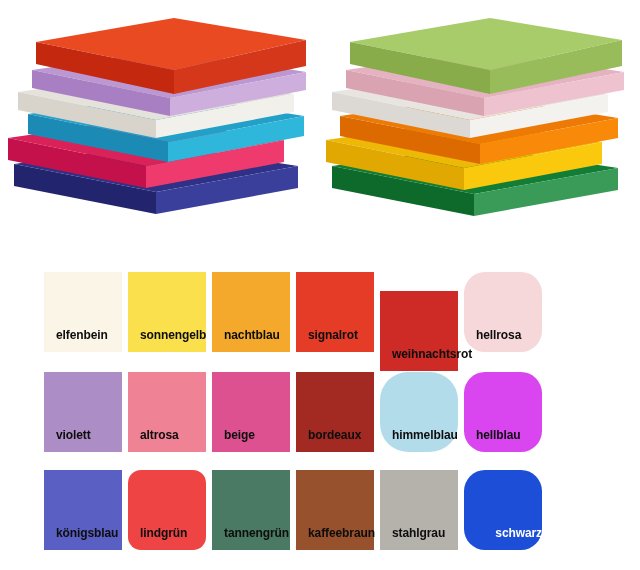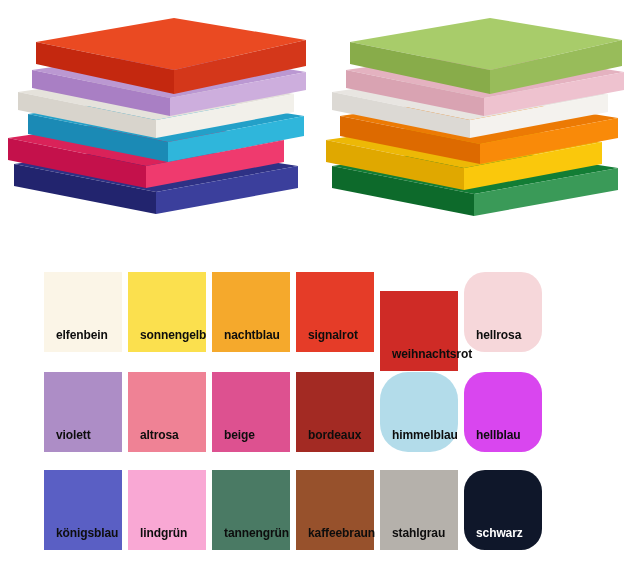--- a/index.html
+++ b/index.html
@@ -184,31 +184,31 @@
       </div>
       <div class="swatch" style="background: #d946ef;">
         <span class="swatch-label wide">hellblau</span>
       </div>
     </div>
 
     <div class="swatch-row r3">
       <div class="swatch" style="background: rgb(90, 95, 196);">
         <span class="swatch-label">königsblau</span>
       </div>
-      <div class="swatch" style="background: #f9a8d4;">
+      <div class="swatch" style="background: #ef4444; border-radius: 13px;">
         <span class="swatch-label">lindgrün</span>
       </div>
       <div class="swatch" style="background: rgb(74, 122, 100);">
         <span class="swatch-label wide">tannengrün</span>
       </div>
       <div class="swatch" style="background: rgb(151, 81, 44); text-align: right;">
         <span class="swatch-label wide">kaffeebraun</span>
       </div>
       <div class="swatch" style="background: rgb(181, 177, 171);">
         <span class="swatch-label wide">stahlgrau</span>
       </div>
-      <div class="swatch" style="background: #0f172a;">
+      <div class="swatch" style="background: #1d4ed8; justify-content: flex-end;">
         <span class="swatch-label light wide">schwarz</span>
       </div>
     </div>
 
   </div>
 </div>
 
 </body></html>

